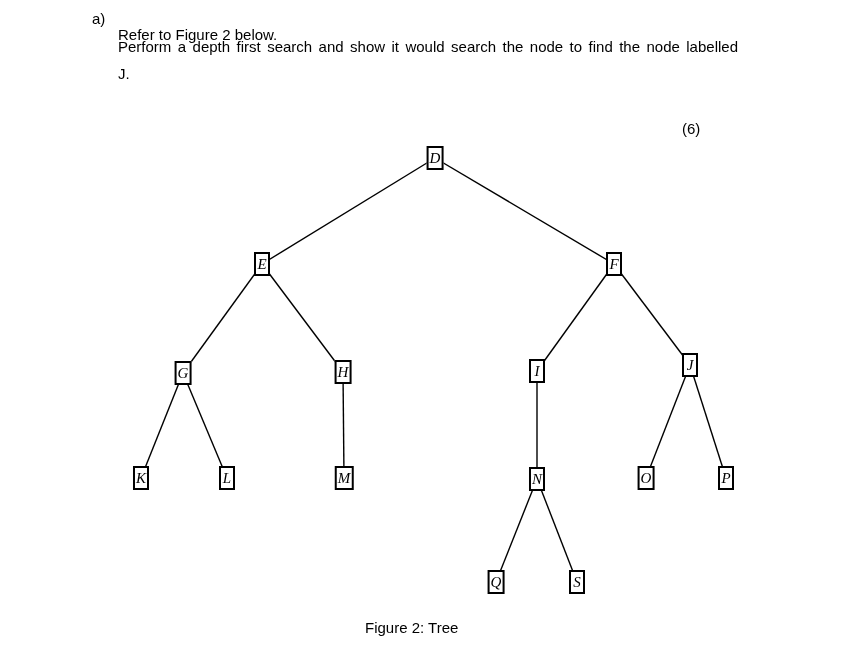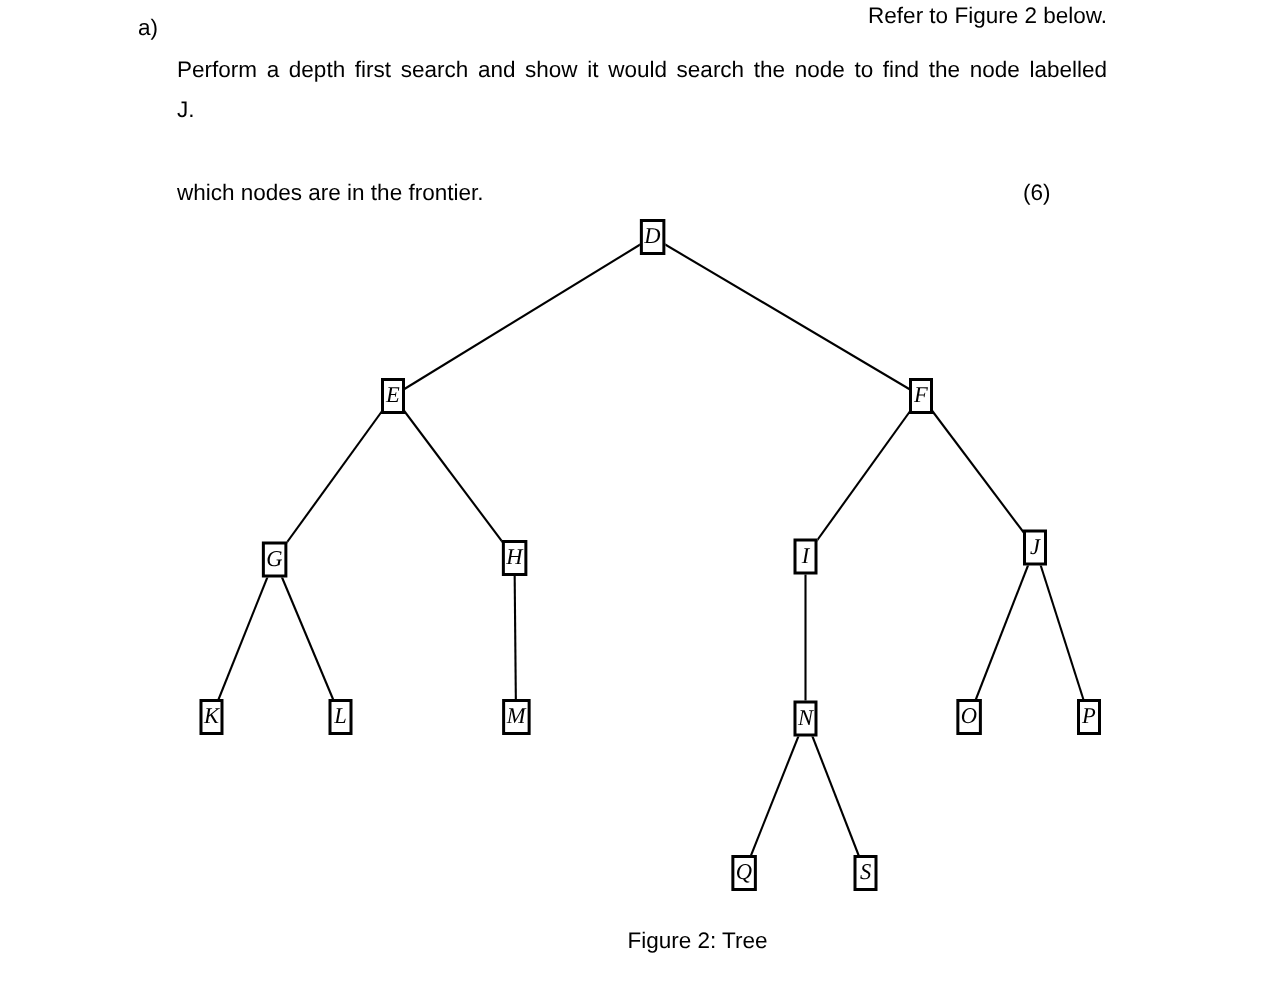--- a/index.html
+++ b/index.html
@@ -28,21 +28,21 @@
     left: 118px;
     width: 620px;
     line-height: 19px;
     white-space: normal;
   }
   .q-just {
     text-align: justify;
     text-align-last: justify;
   }
   .q-line b { font-weight: normal; }
-  #line1 { top: 1px; text-align: right; }
+  #line1 { top: 25px; }
   #line2 { top: 37px; }
   #line3 { top: 64px; }
   #line4 { top: 92px; }
   #line5 { top: 119px; }
   .marks {
     position: absolute;
     left: 682px;
     top: 119px;
     line-height: 19px;
   }
@@ -75,39 +75,38 @@
     font-family: "Liberation Serif", serif;
     font-style: italic;
     font-size: 15px;
     line-height: 20px;
   }
   .caption {
     position: absolute;
     left: 365px;
     top: 618px;
     width: 200px;
-    text-align: center;
+    text-align: left;
     line-height: 19px;
   }
 </style>
 </head>
 <body>
 
 <div class="page">
 
   <span class="q-item">a)</span>
 
   <div class="q-line" id="line1"><span>Refer to Figure 2 below.</span></div>
 
   <div class="q-line q-just" id="line2"><span>Perform a </span><b>depth first search</b><span> and show it would search the node to find the node labelled</span></div>
 
   <div class="q-line" id="line3"><span>J.</span></div>
 
 
-  <div class="q-line" id="line5"><span>which nodes are in the frontier.</span></div>
 
   <span class="marks">(6)</span>
 
   <div class="figure-area">
     <svg id="tree-edges" viewBox="0 0 847 661" xmlns="http://www.w3.org/2000/svg">
         <line x1="435" y1="158" x2="262" y2="264"></line>
         <line x1="435" y1="158" x2="614" y2="264"></line>
         <line x1="262" y1="264" x2="183" y2="373"></line>
         <line x1="262" y1="264" x2="343" y2="372"></line>
         <line x1="614" y1="264" x2="537" y2="371"></line>

